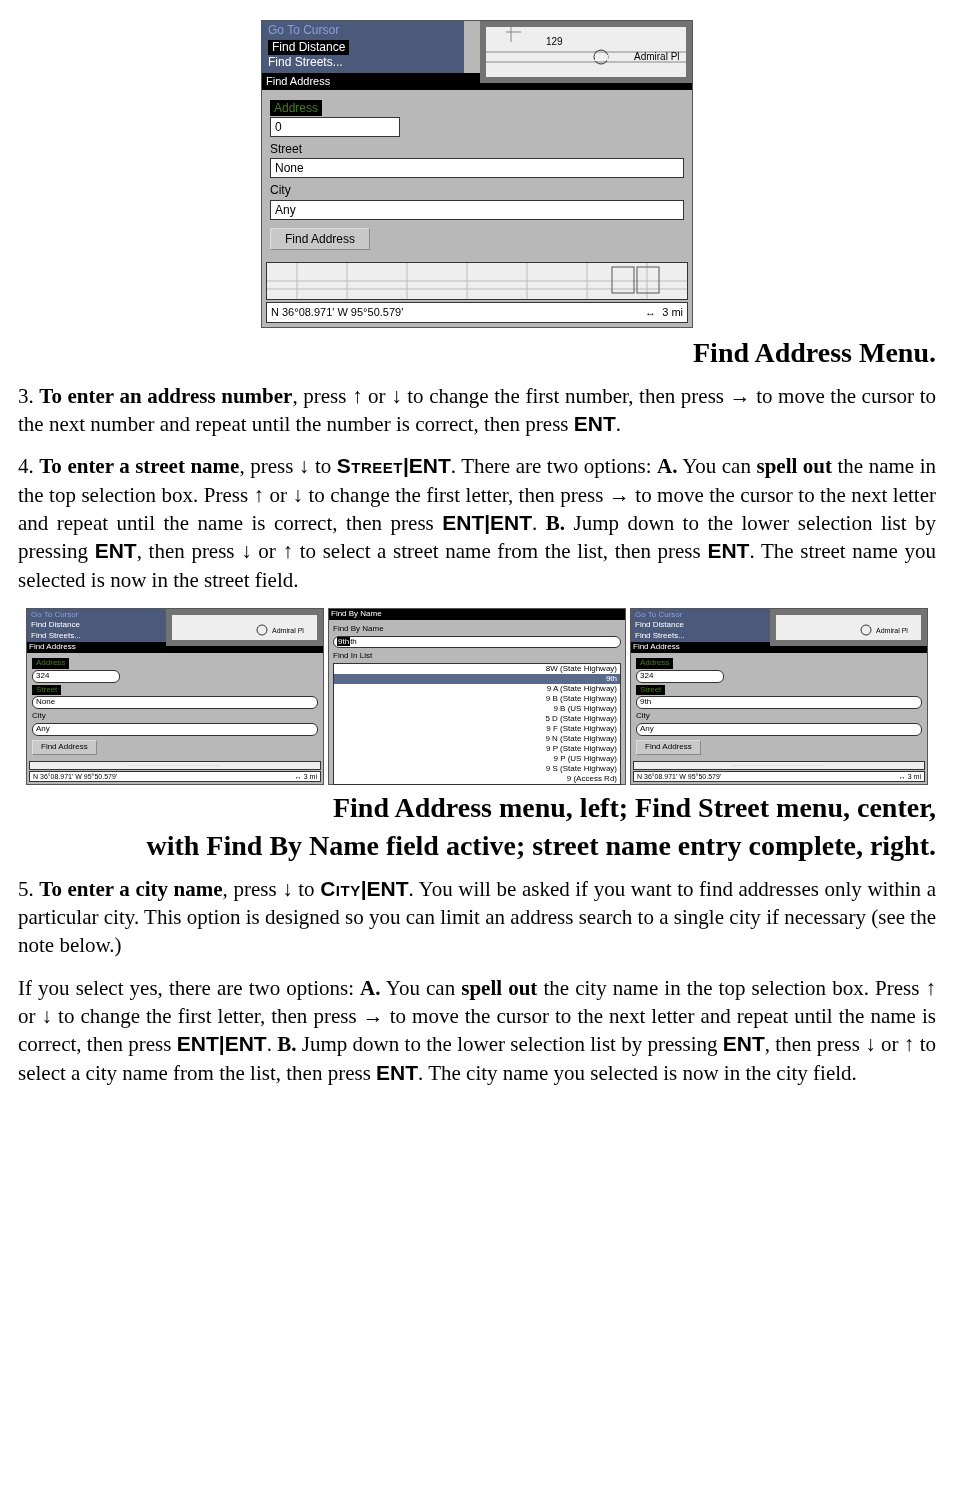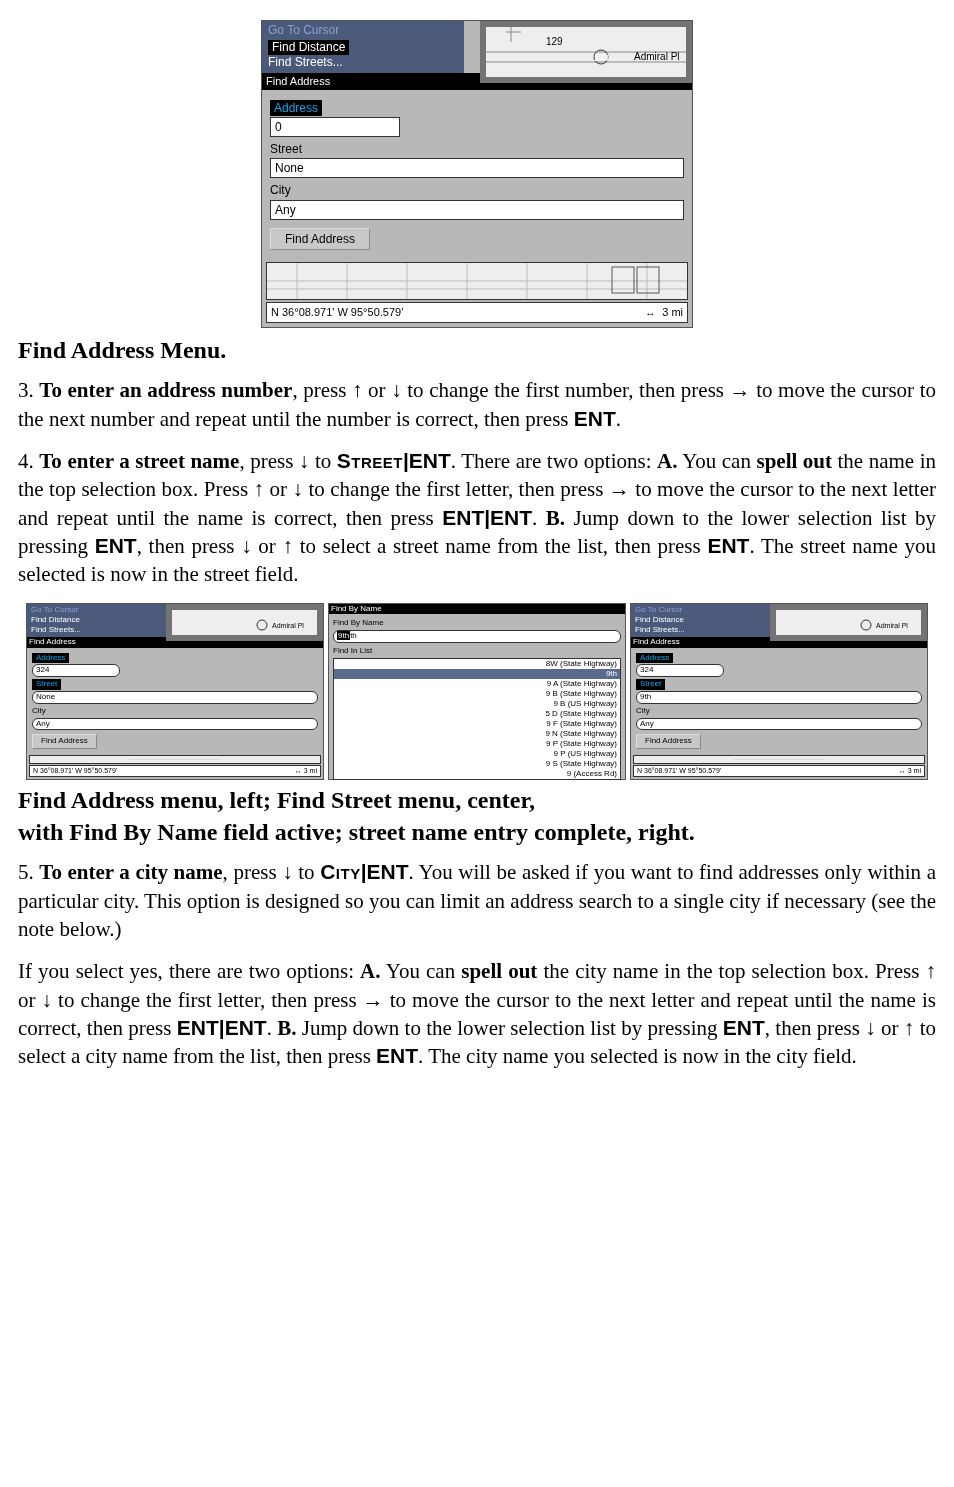--- a/index.html
+++ b/index.html
@@ -37,21 +37,21 @@
   .title-strip {
     background: #000;
     color: #fff;
     padding: 1px 4px;
     font-size: 11px;
   }
   .form {
     padding: 6px 8px;
   }
   .lbl { font-size: 12px; margin-top: 4px; display: block; }
-  .lbl.sel { background:#000; color:#0ea5e9; display:inline-block; padding:0 4px; }
+  .lbl.sel { background:#000; color:#4d7c0f; display:inline-block; padding:0 4px; }
   .fld {
     background: #fff;
     border: 1px solid #333;
     padding: 1px 4px;
     margin-top: 1px;
     min-height: 14px;
     font-size: 12px;
   }
   .fld.short { width: 120px; }
   .btn {
@@ -88,24 +88,24 @@
     border: 6px solid #737373;
     font-size: 10px;
   }
   .mini-map svg { width:100%; height:100%; }
   .top-wrap {
     position: relative;
   }
   
   .caption {
     font-weight: bold;
-    text-align: left;
+    text-align: right;
     margin: 4px 0 10px 0;
     font-family: 'Century Schoolbook', Georgia, serif;
-    font-size: 24px;
+    font-size: 28px;
   }
   p { margin: 0 0 14px 0; text-align: justify; }
   .key {
     font-family: Arial, Helvetica, sans-serif;
     font-weight: bold;
     letter-spacing: 0;
   }
   .smallcaps {
     font-family: Arial, Helvetica, sans-serif;
     font-weight: bold;

